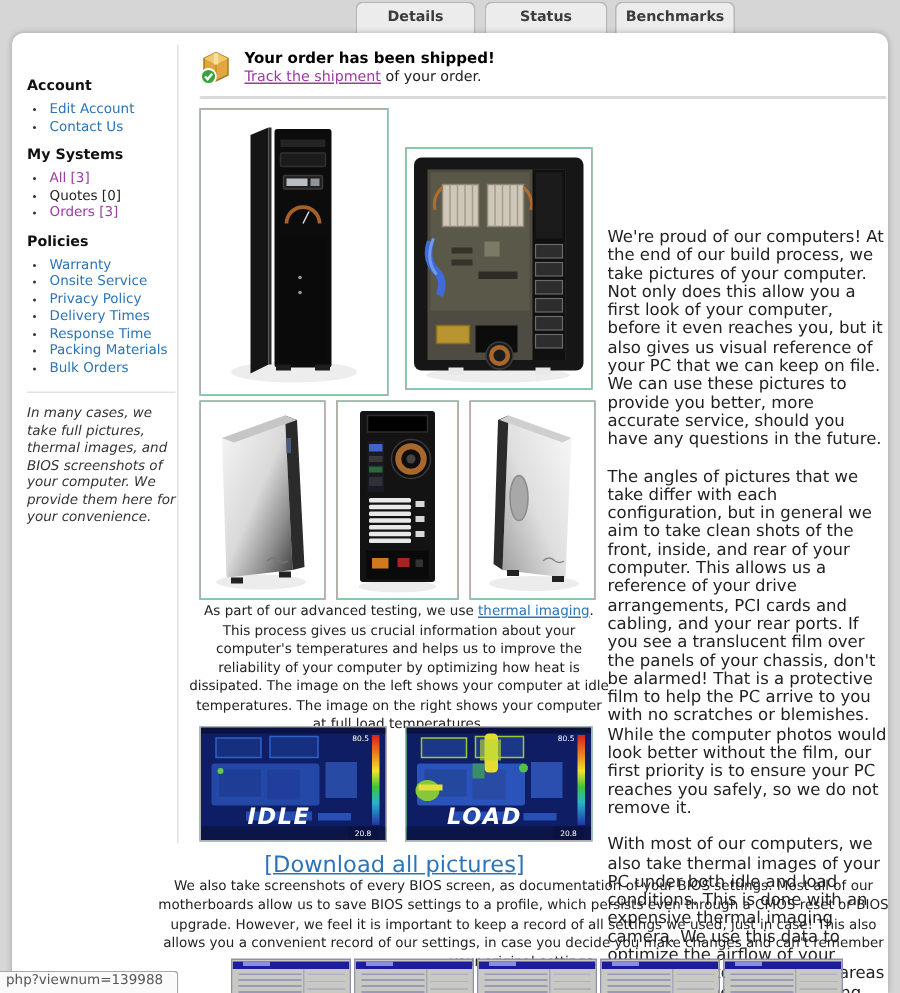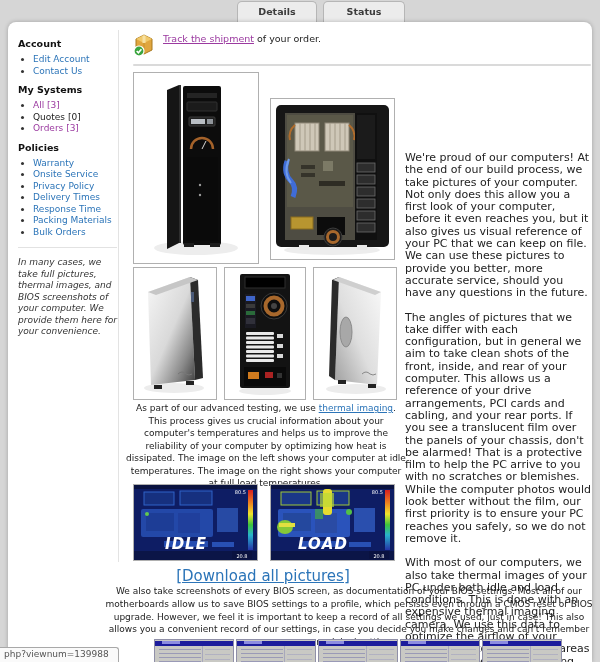--- a/index.html
+++ b/index.html
@@ -16,21 +16,21 @@
   .tab-status{left:323px;width:82px;}
   .tab-bench{left:410px;width:80px;}
   .tab-pictures{left:505px;width:78px;top:1px;height:23px;background:#fff;
        border-color:#c4c4c4;z-index:6;}
 
   
   .panel{position:absolute;left:8px;top:22px;width:584px;height:640px;background:#fff;
        border-radius:8px 8px 0 0;box-shadow:0 0 4px rgba(0,0,0,.25);overflow:hidden;z-index:3;}
 
   
-  .sidebar{position:absolute;left:10px;top:8px;width:99px;font-size:9px;}
+  .sidebar{position:absolute;left:10px;top:22px;width:99px;font-size:9px;}
   .side-title{font-size:9.5px;font-weight:bold;color:#111;margin:8px 0 5px 0;}
   .side-list{margin:0 0 6px 0;padding:0 0 0 15px;list-style:disc;}
   .side-list li{margin:0 0 1px 0;line-height:10.5px;color:#333;}
   .lnk-blue{color:#2b74b8;cursor:pointer;}
   .lnk-purple{color:#9b3aa0;cursor:pointer;}
   .plain{color:#222;}
   .u{text-decoration:underline;}
   .side-note{margin-top:10px;padding-top:9px;border-top:1px solid #e2e2e2;
        font-style:italic;font-size:9px;line-height:11.5px;color:#333;}
   .vdiv{position:absolute;left:110px;top:8px;width:1px;height:532px;background:#e3e3e3;}
@@ -85,20 +85,21 @@
        letter-spacing:1px;font-family:"DejaVu Sans",sans-serif;}
   .tnum{font-size:5px;fill:#ffffff;font-family:"DejaVu Sans",sans-serif;}
 </style>
 </head>
 <body>
 
 <div class="stage">
 
   <div class="tab tab-details">Details</div>
   <div class="tab tab-status">Status Updates</div>
+  <div class="tab tab-bench">Benchmarks</div>
 
   <div class="panel">
 
     <div class="sidebar">
       <div class="side-title">Account</div>
       <ul class="side-list">
         <li><span class="lnk-blue">Edit Account</span></li>
         <li><span class="lnk-blue">Contact Us</span></li>
       </ul>
 
@@ -127,20 +128,21 @@
     <div class="notice">
       <svg class="pkg" width="22" height="24" viewBox="0 0 22 24">
         <polygon points="3,6 11,2 19,6 19,17 11,21 3,17" fill="#e0a63f" stroke="#a8781f" stroke-width="1"></polygon>
         <polygon points="3,6 11,2 19,6 11,10" fill="#f1c96a"></polygon>
         <line x1="11" y1="10" x2="11" y2="21" stroke="#c78f2a" stroke-width="1"></line>
         <rect x="9.5" y="2.5" width="3" height="7.5" fill="#f7e3a8" opacity="0.9"></rect>
         <circle cx="6" cy="18" r="5" fill="#3aa53f" stroke="#ffffff" stroke-width="1.2"></circle>
         <path d="M3.7,18 l1.7,1.8 l3-3.6" fill="none" stroke="#ffffff" stroke-width="1.6"></path>
       </svg>
       <div class="notice-text">
+        <div class="notice-title">Your order has been shipped!</div>
         <div class="notice-line"><span class="lnk-purple u">Track the shipment</span><span> of your order.</span></div>
       </div>
     </div>
     <div class="notice-hr"></div>
 
     <div class="photo ph1">
       <svg width="124" height="190" viewBox="0 0 124 190">
         <rect width="124" height="190" fill="#ffffff"></rect>
         <ellipse cx="62" cy="175" rx="42" ry="7" fill="#ededed"></ellipse>
         <polygon points="33,17 45,12 45,170 33,176" fill="#151515"></polygon>

